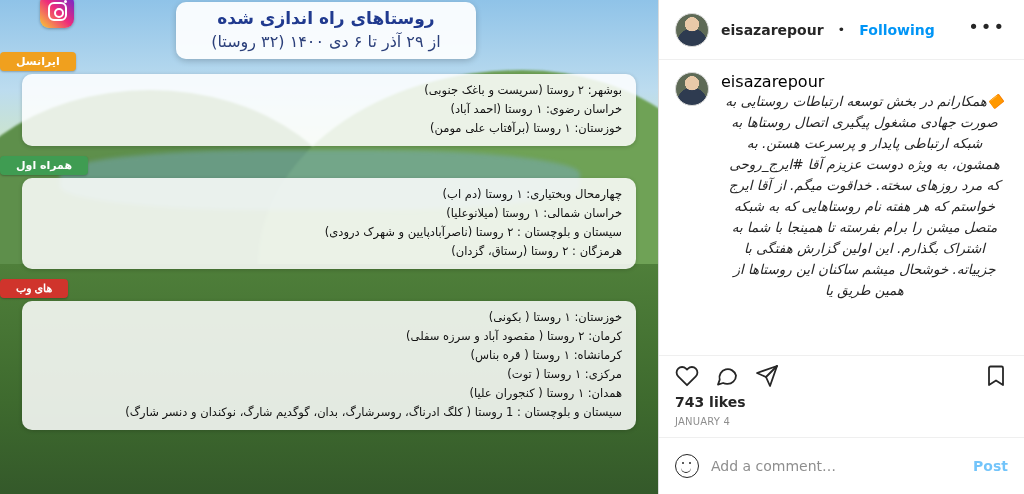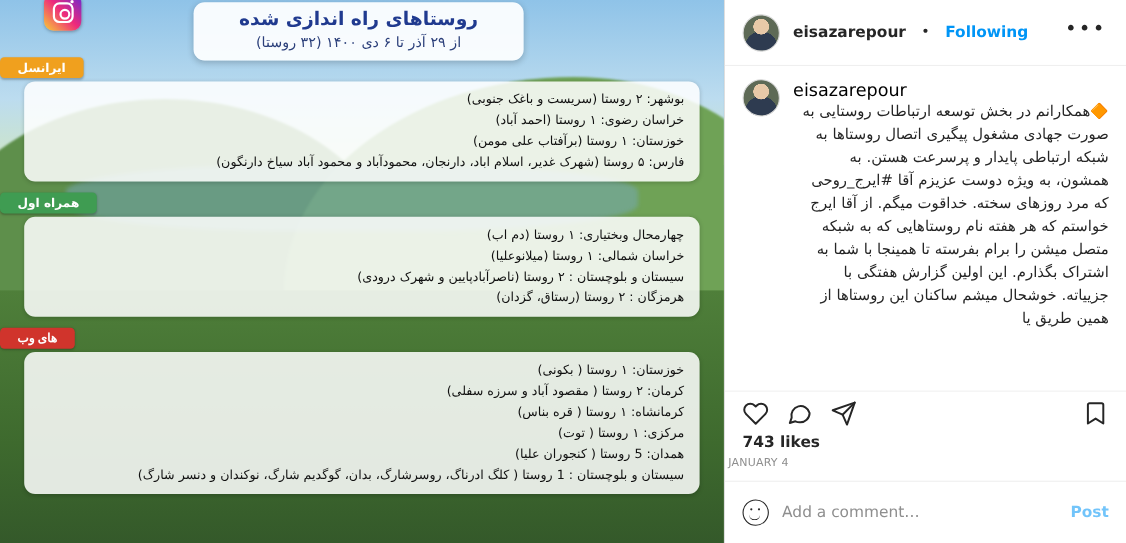--- a/index.html
+++ b/index.html
@@ -77,21 +77,21 @@
     padding: 6px 10px 8px;
     text-align: center;
     box-shadow: 0 2px 6px rgba(0,0,0,.2);
   }
   .title-main {
     font-size: 17px; font-weight: bold; color: #203a8f; direction: rtl;
     letter-spacing: .2px;
   }
   .title-sub {
     margin-top: 4px;
-    font-size: 13px; color: #2b3f7a; direction: rtl;
+    font-size: 16px; color: #2b3f7a; direction: rtl;
   }
 
   
   .pill {
     display: inline-block;
     color: #fff; font-size: 11px; font-weight: bold;
     padding: 3px 16px; border-radius: 4px; direction: rtl;
     box-shadow: 0 1px 2px rgba(0,0,0,.25);
   }
   .pill.orange { background: #f0a01e; }
@@ -154,42 +154,42 @@
   }
 
   .caption-area {
     flex: 1 1 auto;
     padding: 12px 16px 6px 16px;
     overflow: hidden;
     position: relative;
   }
   .caption-row { display: flex; gap: 12px; }
   .caption-text {
-    direction: rtl; text-align: right;
+    direction: rtl; text-align: center;
     font-size: 13.5px; line-height: 21px; color: #262626;
-    max-height: 232px; overflow: hidden;
+    max-height: 232px; overflow: hidden; font-style: italic;
   }
   .fade {
     position: absolute; left:0; right:0; bottom:0; height: 28px;
     background: linear-gradient(180deg, rgba(255,255,255,0), #fff 75%);
   }
 
   .actions {
     display:flex; align-items:center; gap: 16px;
     padding: 8px 16px 4px 16px;
     border-top: 1px solid #efefef;
   }
   .actions .spacer { margin-left:auto; }
   .icon-btn { cursor:pointer; display:flex; align-items:center; }
   .likes {
     padding: 2px 16px 0 16px;
     font-size: 14px; font-weight: 600; color: #262626;
   }
   .date {
-    padding: 6px 16px 10px 3px;
+    padding: 6px 16px 10px 16px;
     font-size: 10px; color: #8e8e8e; letter-spacing: .2px;
   }
   .comment-bar {
     display:flex; align-items:center; gap: 10px;
     border-top: 1px solid #efefef;
     padding: 28px 16px;
     height: 48px;
   }
   .comment-bar input {
     border: none; outline: none; flex: 1 1 auto;
@@ -238,42 +238,41 @@
 
     <div class="blocks">
 
       <div class="pill-wrap">
         <span class="pill orange">ایرانسل</span>
       </div>
       <div class="panel">
         <div class="line">بوشهر: ۲ روستا (سریست و باغک جنوبی)</div>
         <div class="line">خراسان رضوی: ۱ روستا (احمد آباد)</div>
         <div class="line">خوزستان: ۱ روستا (برآفتاب علی مومن)</div>
-        <div class="line">فارس: ۵ روستا (شهرک غدیر، اسلام اباد، دارنجان، محمودآباد و محمود آباد سیاخ دارنگون)</div>
       </div>
 
       <div class="pill-wrap">
         <span class="pill green">همراه اول</span>
       </div>
       <div class="panel">
         <div class="line">چهارمحال وبختیاری: ۱ روستا (دم اب)</div>
         <div class="line">خراسان شمالی: ۱ روستا (میلانوعلیا)</div>
         <div class="line">سیستان و بلوچستان : ۲ روستا (ناصرآبادپایین و شهرک درودی)</div>
         <div class="line">هرمزگان : ۲ روستا (رستاق، گزدان)</div>
       </div>
 
       <div class="pill-wrap">
         <span class="pill red">های وب</span>
       </div>
       <div class="panel">
         <div class="line">خوزستان: ۱ روستا ( بکونی)</div>
         <div class="line">کرمان: ۲ روستا ( مقصود آباد و سرزه سفلی)</div>
         <div class="line">کرمانشاه: ۱ روستا ( قره بناس)</div>
         <div class="line">مرکزی: ۱ روستا ( توت)</div>
-        <div class="line">همدان: 5 روستا ( کنجوران علیا)</div>
+        <div class="line">همدان: ۱ روستا ( کنجوران علیا)</div>
         <div class="line">سیستان و بلوچستان : 1 روستا ( کلگ ادرناگ، روسرشارگ، بدان، گوگدیم شارگ، نوکندان و دنسر شارگ)</div>
       </div>
 
     </div>
   </div>
 
   <div class="panel-right">
 
     <div class="ig-header">
       <div class="avatar"></div>

